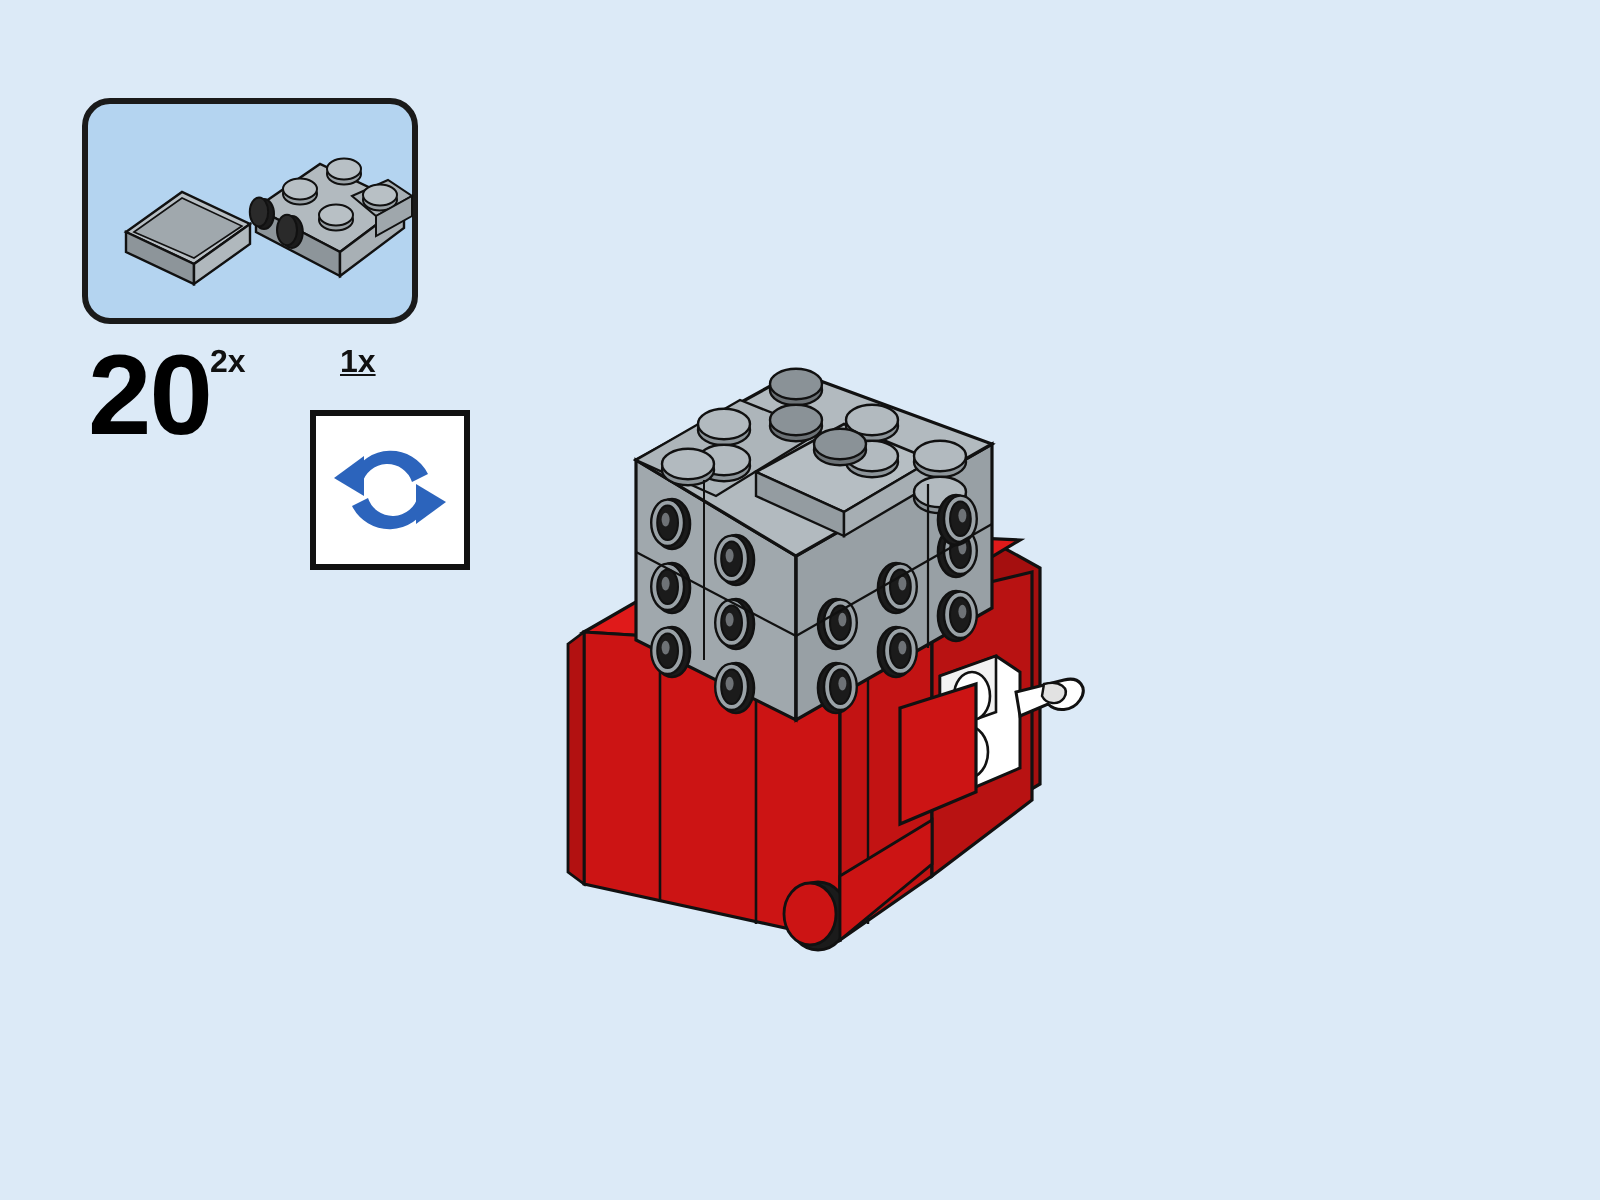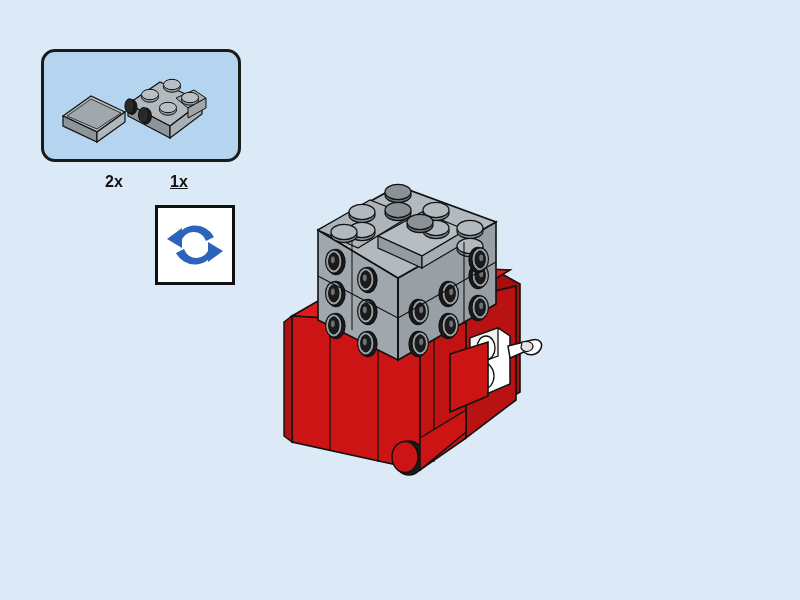--- a/index.html
+++ b/index.html
@@ -18,21 +18,21 @@
     width: 800px;
     height: 600px;
     background: #dceaf7;
   }
 
   
   #parts-box {
     position: absolute;
     left: 41px;
     top: 49px;
-    width: 200px;
+    width: 168px;
     height: 113px;
     background: #b4d4f0;
     border: 3px solid #1a1a1a;
     border-radius: 14px;
     box-sizing: border-box;
   }
   .part-entry {
     position: absolute;
   }
   #part-1 { left: 13px; top: 16px; width: 72px; height: 88px; }
@@ -131,20 +131,21 @@
         <ellipse cx="13.5" cy="46" rx="4.6" ry="7.2" fill="#2a2a2a" stroke="#111111" stroke-width="1"></ellipse>
         <ellipse cx="30" cy="56" rx="5.4" ry="8" fill="#1b1b1b" stroke="#111111" stroke-width="1"></ellipse>
         <ellipse cx="27.5" cy="55" rx="5" ry="7.6" fill="#2a2a2a" stroke="#111111" stroke-width="1"></ellipse>
       </svg>
     </div>
 
     <span class="part-qty static-text" id="qty-1">2x</span>
     <span class="part-qty static-text" id="qty-2">1x</span>
   </div>
 
+  <div id="step-number" class="static-text">20</div>
 
   <div id="rotate-box">
     <svg width="74" height="74" viewBox="0 0 74 74">
 
       <path d="M 18 30
                A 21 21 0 0 1 56 29
                L 48 33
                A 13 13 0 0 0 23 34
                Z" fill="#2c64bc"></path>
       <polygon points="24,20 24,40 9,31" fill="#2c64bc"></polygon>

